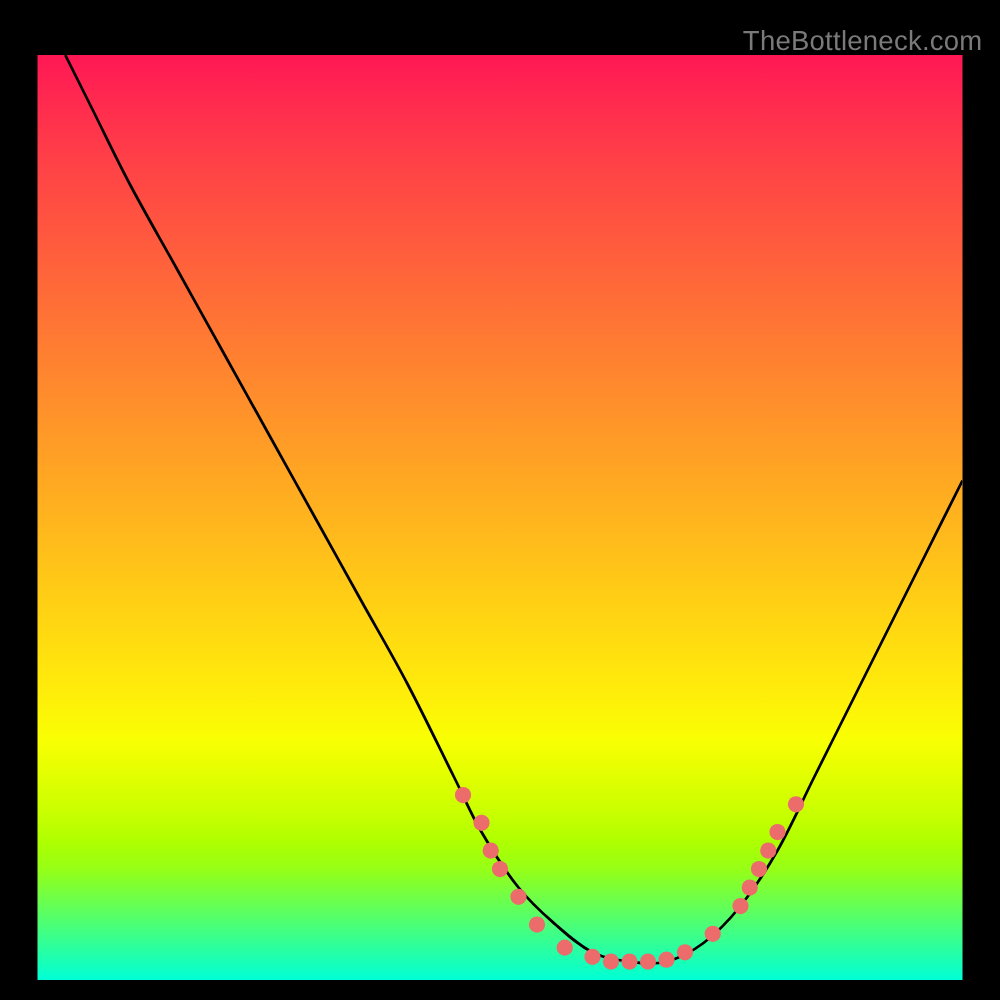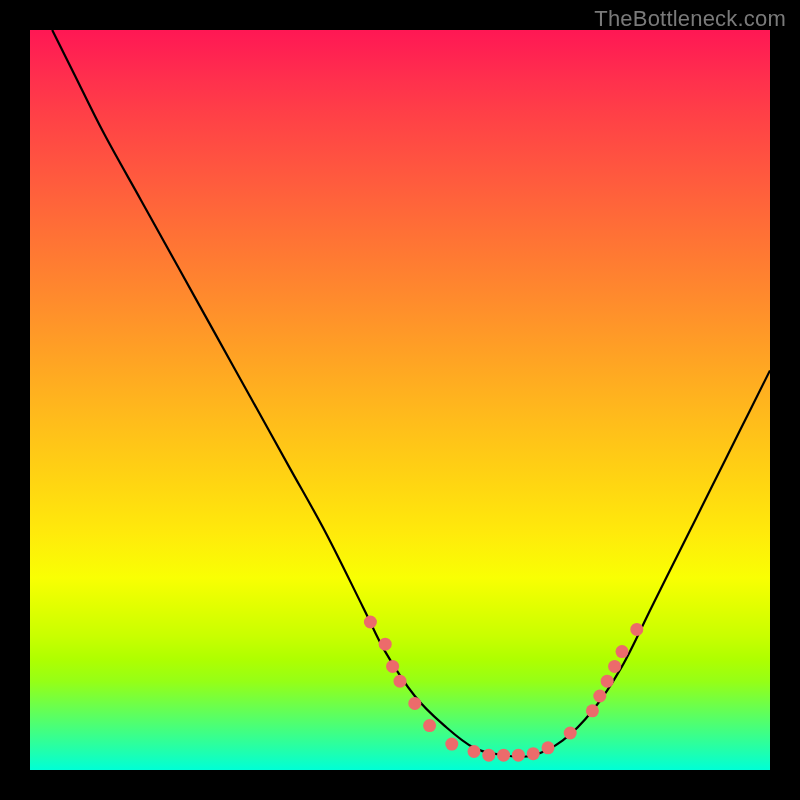--- a/index.html
+++ b/index.html
@@ -7,20 +7,21 @@
     padding: 0;
     width: 800px;
     height: 800px;
     background: #000000;
     overflow: hidden;
   }
   .chart-container {
     position: relative;
     width: 800px;
     height: 752px;
+    margin-top: 14px;
   }
   .plot-area {
     position: absolute;
     left: 30px;
     top: 30px;
     width: 740px;
     height: 740px;
     background: linear-gradient(to bottom,
       #ff1754 0%,
       #ff2a4f 5%,

